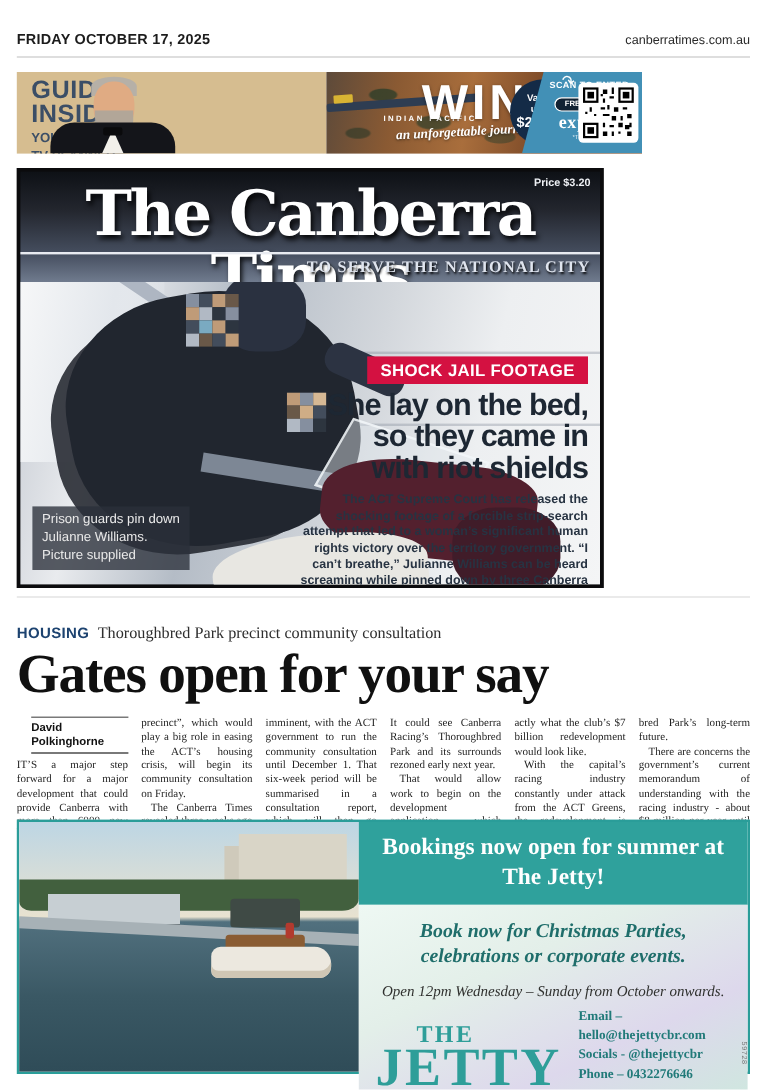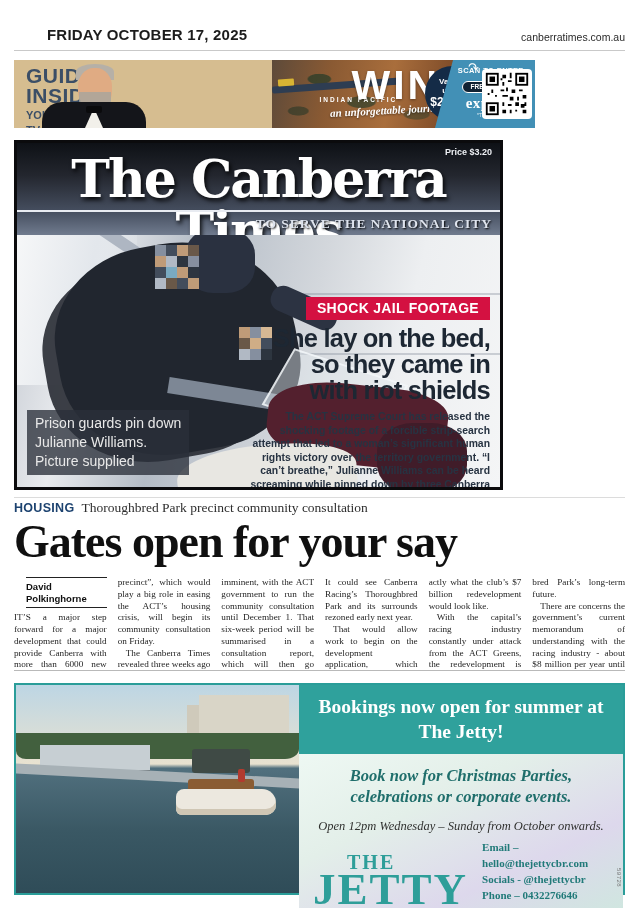--- a/index.html
+++ b/index.html
@@ -10,21 +10,21 @@
     font-family: "Liberation Sans", sans-serif;
     overflow: hidden;
   }
 
   
   .topbar {
     position: absolute; left: 14px; right: 14px; top: 26px;
     display: flex; justify-content: space-between; align-items: flex-end;
     border-bottom: 1px solid #c9c9c9; padding-bottom: 7px;
   }
-  .topbar .date { font-weight: bold; font-size: 15px; color: #1c1c1c; letter-spacing: .2px; margin-left: 33px; }
+  .topbar .date { font-weight: bold; font-size: 12px; color: #1c1c1c; letter-spacing: .2px; }
   .topbar .site { font-size: 10.5px; color: #2a2a2a; }
 
   
   .adstrip { position: absolute; left: 14px; top: 60px; width: 521px; height: 68px; display: flex; }
   .ad-tv { width: 302px; background: #d6bd90; position: relative; overflow: hidden; }
   .ad-tv .txt { position: absolute; left: 12px; top: 6px; color: #3b4e66; line-height: .95; }
   .ad-tv .t1 { font-size: 21px; font-weight: bold; letter-spacing: .5px; }
   .ad-tv .t2 { font-size: 11px; font-weight: bold; margin-top: 3px; line-height: 1.1; }
   .man { position: absolute; right: 120px; top: 0; width: 120px; height: 68px; }
   .man .head { position: absolute; right: 40px; top: 8px; width: 34px; height: 40px; background: #e0ab83; border-radius: 46% 46% 42% 42%; }
@@ -78,24 +78,24 @@
   .bedframe { left: 150px; top: 160px; width: 230px; height: 16px; background: #7d8795; transform: rotate(9deg); }
   .blanket { left: 250px; top: 150px; width: 180px; height: 80px; background: #53202e; border-radius: 40% 30% 20% 40%; transform: rotate(6deg); }
   .person-dark { left: 360px; top: 188px; width: 90px; height: 70px; background: #401c29; border-radius: 40%; }
   .sheet { left: 160px; top: 210px; width: 180px; height: 60px; background: #e8e7e2; border-radius: 50% 40% 30% 45%; transform: rotate(-4deg); }
   .tile-line { right: 0; width: 215px; height: 2px; background: rgba(125,136,150,.35); }
 
   .overlay { position: absolute; right: 10px; top: 62px; width: 248px; text-align: right; }
   .banner { display: inline-block; background: #d41141; color: #fff; font-weight: 800; font-size: 14px; letter-spacing: .3px; padding: 3px 11px 4px; }
   .headline1 { margin-top: 5px; color: #1d2733; font-weight: 800; font-size: 25.5px; line-height: 1.02; letter-spacing: -.8px; }
   .summary { margin-top: 7px; color: #273342; font-weight: bold; font-size: 10.4px; line-height: 1.3; }
-  .caption { position: absolute; left: 10px; bottom: 12px; background: rgba(42,47,58,.78); color: #e9e9e9; font-size: 14px; line-height: 1.35; padding: 4px 8px; }
-
-  
-  .housing { position: absolute; left: 14px; top: 497px; width: 611px; border-top: 1px solid #dcdcdc; padding-top: 2px; }
+  .caption { position: absolute; left: 10px; bottom: 12px; background: rgba(42,47,58,.78); color: #e9e9e9; font-size: 11px; line-height: 1.35; padding: 4px 8px; }
+
+  
+  .housing { position: absolute; left: 14px; top: 497px; width: 611px; border-top: 1px solid #dcdcdc; padding-top: 22px; }
   .kicker-row { display: flex; align-items: baseline; gap: 7px; }
   .kicker { color: #1d4370; font-weight: 800; font-size: 12.5px; letter-spacing: .3px; }
   .kicker-sub { font-family: Liberation Serif, serif; font-size: 13.5px; color: #2e2e2e; }
   .big-head { font-family: "Liberation Serif", serif; font-weight: bold; font-size: 46px; color: #101010; letter-spacing: -1px; margin-top: 3px; line-height: 1; }
 
   .article { display: flex; gap: 11px; margin-top: 12px; height: 94px; overflow: hidden; border-bottom: 1px solid #b9b9b9; padding-bottom: 4px; }
   .col { flex: 1; font-family: "Liberation Serif", serif; font-size: 9.2px; line-height: 1.28; color: #1f1f1f; text-align: justify; }
   .col p { margin: 0; }
   .col p + p { text-indent: 8px; }
   .byline { font-family: "Liberation Sans", sans-serif; font-weight: bold; font-size: 9.5px; color: #111; border-top: 1.5px solid #222; border-bottom: 1px solid #222; padding: 2.5px 0; margin-bottom: 4px; margin-left: 12px; }

